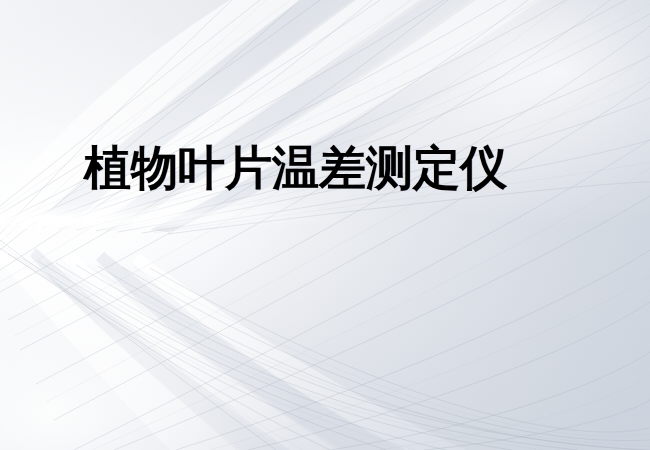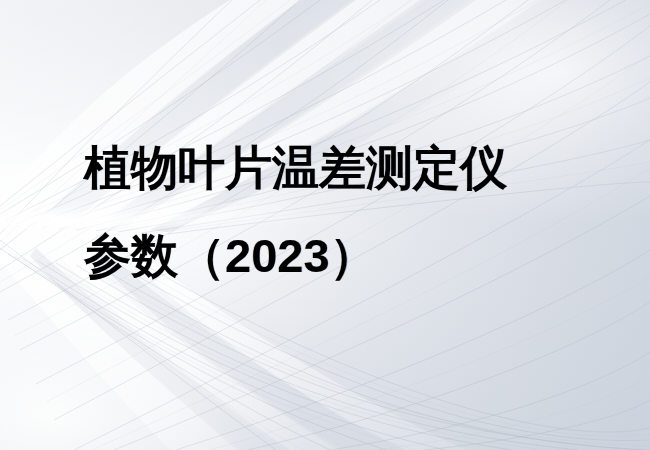--- a/index.html
+++ b/index.html
@@ -220,16 +220,15 @@
       </g>
     </svg>
   </div>
 
   <div class="bg-streak"></div>
   <div class="bg-streak2"></div>
   <div class="bg-edge"></div>
 
   <div class="title-block">
     <div class="title-line">植物叶片温差测定仪</div>
-    <div class="title-line">参数（2023）</div>
   </div>
 
 </div>
 
 </body></html>

